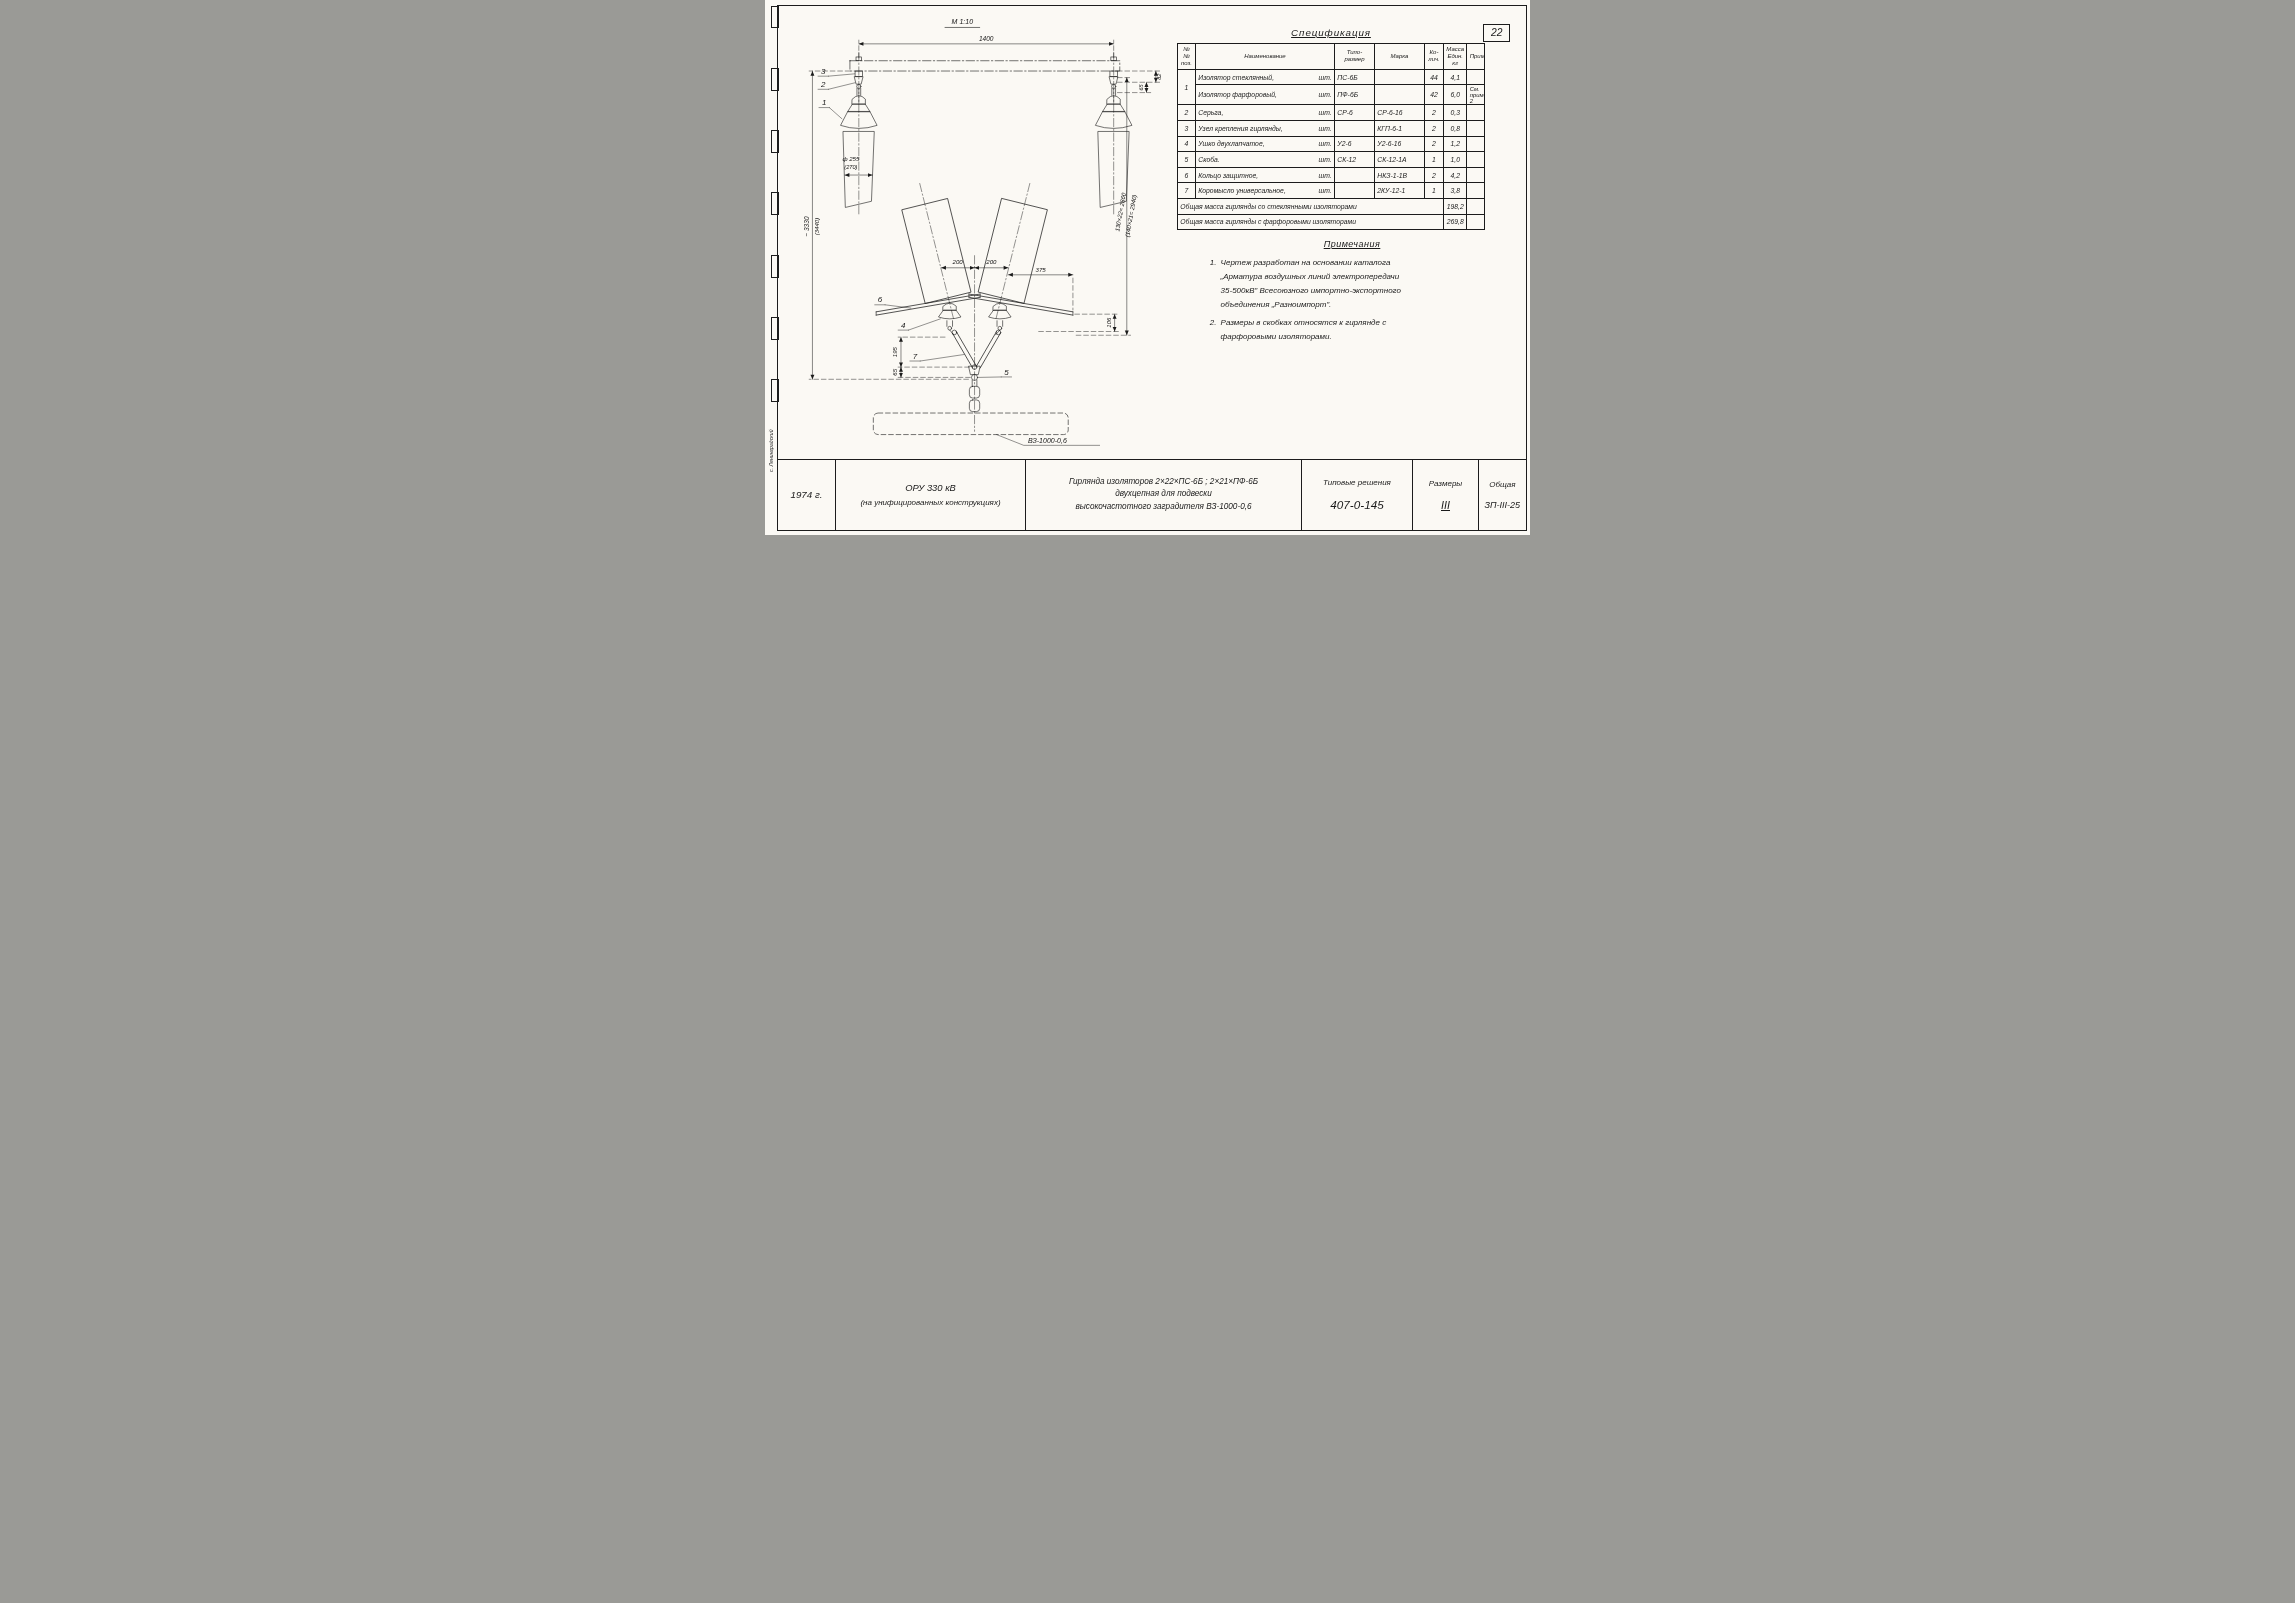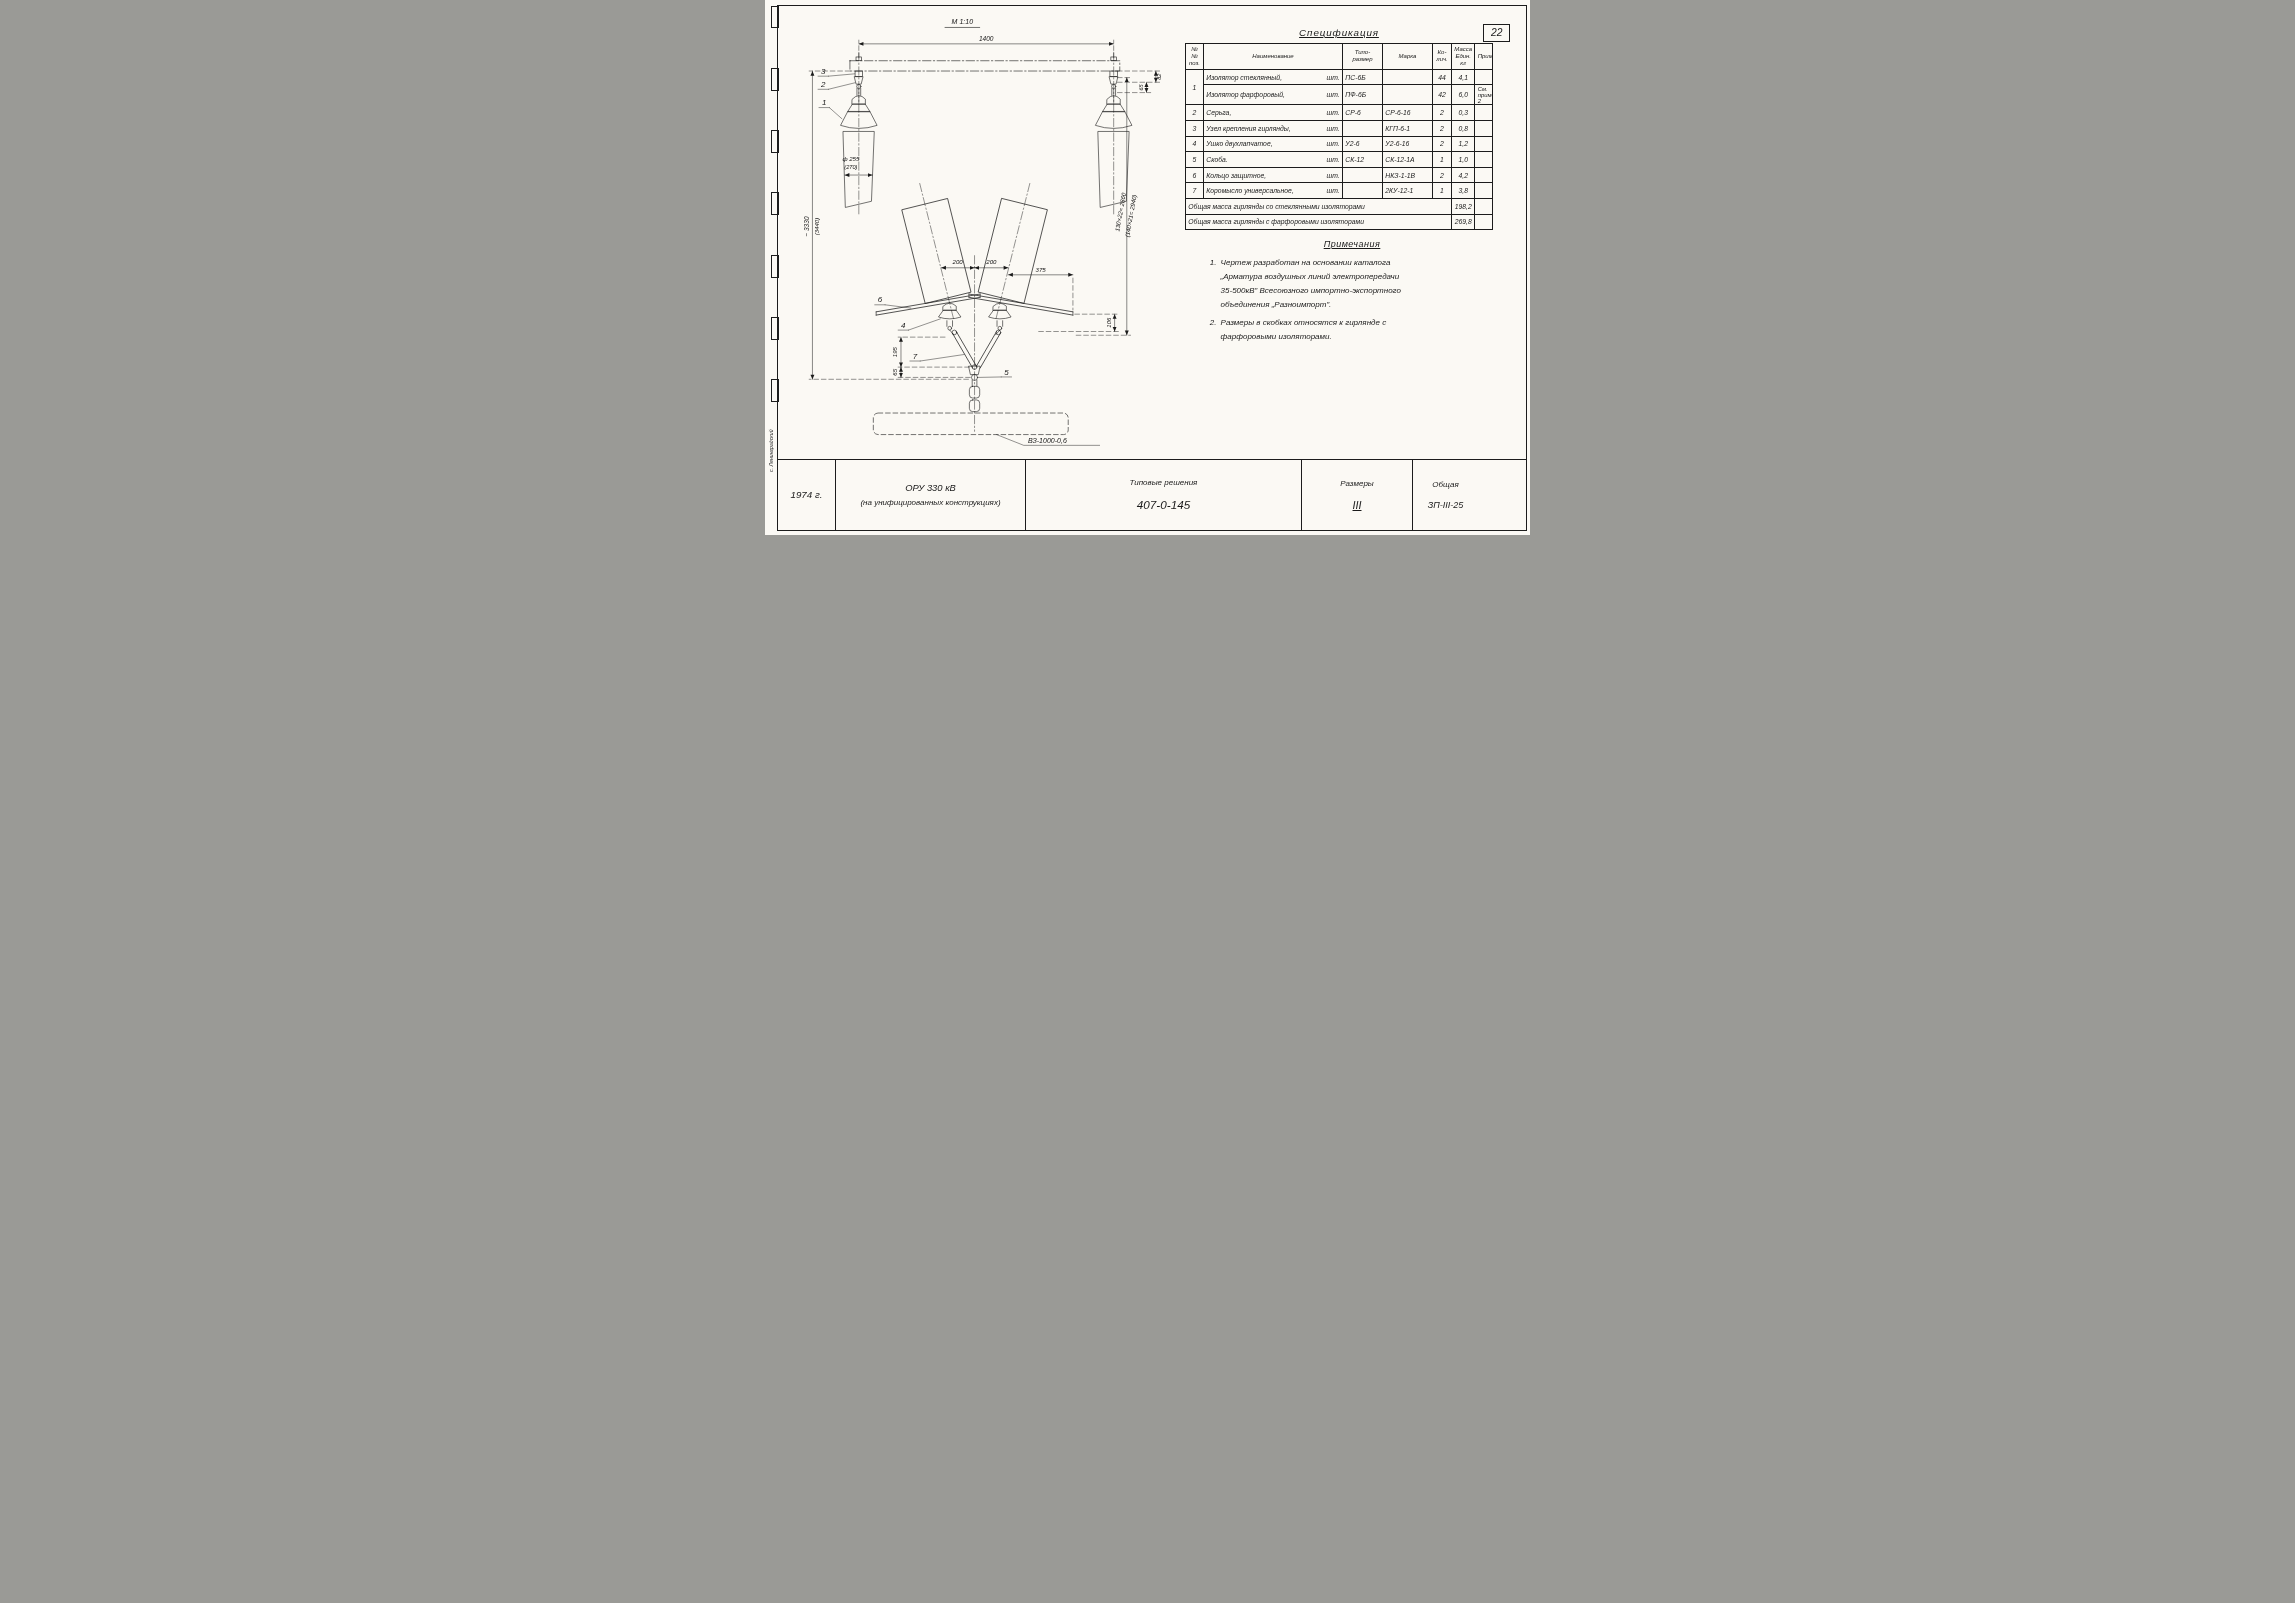--- a/index.html
+++ b/index.html
@@ -19,21 +19,21 @@
   .drawing .thin{stroke-width:1;}
   .drawing .dsh{stroke-dasharray:10 6;}
   .drawing .dd{stroke-dasharray:18 5 3 5;}
   .drawing .dim{stroke:#1b1b1b;stroke-width:1.1;fill:none;}
   .drawing text{fill:#151515;font-style:italic;stroke:none;font-size:14px;}
   .drawing .t12{font-size:12px;}
   .drawing .t13{font-size:13px;}
   .drawing .t15{font-size:15px;}
   .drawing .t16{font-size:17px;}
   
-  .spec{position:absolute;left:399px;top:21.5px;width:308px;margin-left:8px;}
+  .spec{position:absolute;left:399px;top:21.5px;width:308px;}
   .spec-title{text-align:center;font-size:9.8px;letter-spacing:0.9px;text-decoration:underline;margin-bottom:4.7px;}
   table.spec-table{width:100%;border-collapse:collapse;table-layout:fixed;}
   .spec-table th,.spec-table td{border:0.8px solid #1c1c1c;padding:0.5px 2.3px;font-weight:normal;
                                 font-size:6.8px;height:13.6px;overflow:hidden;}
   .spec-table thead th{white-space:pre-line;text-align:center;vertical-align:middle;font-size:6px;
                        line-height:1.15;height:24px;}
   .c-pos{text-align:center;}
   .nm-wrap{display:flex;justify-content:space-between;align-items:baseline;gap:1.9px;}
   .c-qty,.c-mass{text-align:center;padding:0.5px 0.9px;}
   .total-row td{font-size:6.8px;}
@@ -413,20 +413,25 @@
 фарфоровыми изоляторами.</span>
       </div>
     </div>
 
     <div class="titleblock">
       <div class="tb-cell tb-year">1974 г.</div>
       <div class="tb-cell">
         <div class="tb-fac1">ОРУ 330 кВ</div>
         <div class="tb-fac2">(на унифицированных конструкциях)</div>
       </div>
+      <div class="tb-cell tb-title">
+        <div>Гирлянда изоляторов 2×22×ПС-6Б ; 2×21×ПФ-6Б</div>
+        <div>двухцепная для подвески</div>
+        <div>высокочастотного заградителя ВЗ-1000-0,6</div>
+      </div>
       <div class="tb-cell">
         <div class="tb-small">Типовые решения</div>
         <div class="tb-big">407-0-145</div>
       </div>
       <div class="tb-cell">
         <div class="tb-small">Размеры</div>
         <div class="tb-album-val">III</div>
       </div>
       <div class="tb-cell">
         <div class="tb-small">Общая</div>

